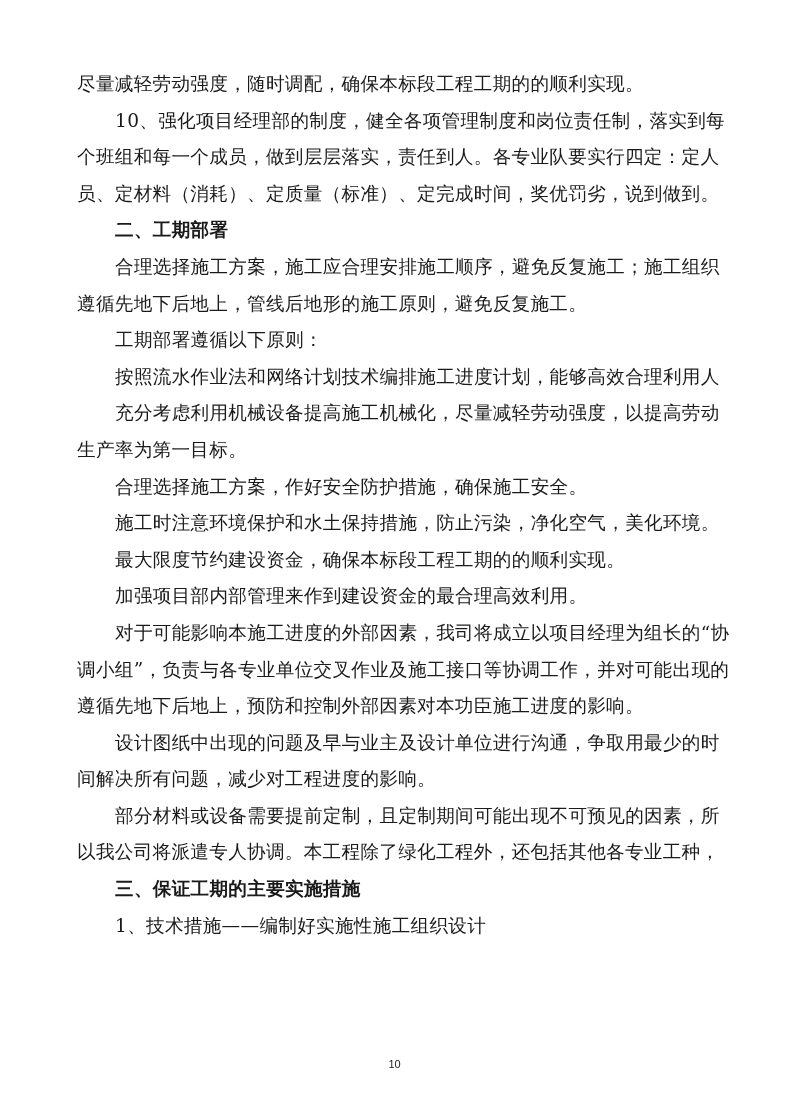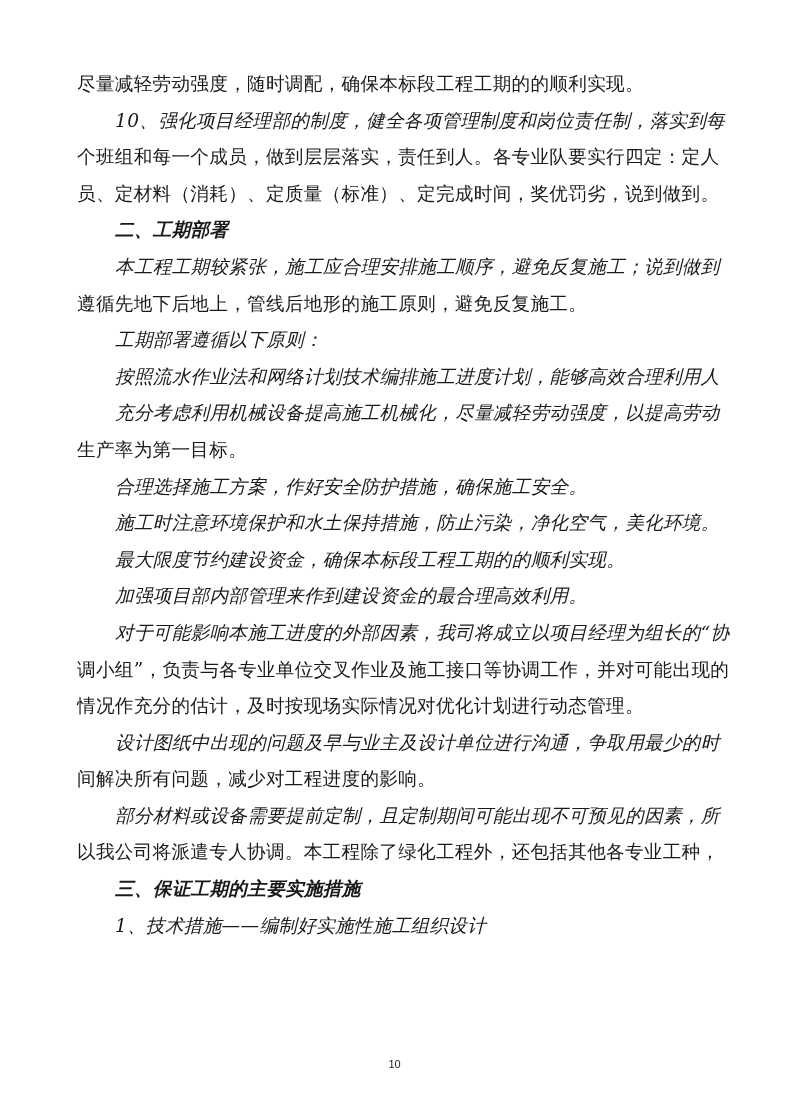--- a/index.html
+++ b/index.html
@@ -1,47 +1,47 @@
 <!DOCTYPE html>
 <html><head>
 <meta charset="utf-8">
 <style>
   html, body { margin: 0; padding: 0; background: #ffffff; }
   body { width: 789px; height: 1119px; position: relative; overflow: hidden;
          font-family: "DejaVu Serif", "Liberation Serif", serif; color: #1a1a1a; }
   .page { position: absolute; left: 77px; top: 66px; width: 636px; }
   .line { height: 36.6px; line-height: 36.6px; font-size: 18.6px; white-space: nowrap;
           letter-spacing: 0.3px; }
-  .indent { padding-left: 38px; font-style: italic; }
+  .indent { padding-left: 38px; }
   .bold { font-weight: bold; }
   .pagenum { position: absolute; top: 1058px; left: 0; width: 789px; text-align: center;
              font-family: "Liberation Sans", sans-serif; font-size: 11px; color: #222; }
 </style>
 </head>
 <body>
 
 <div class="page">
   <div class="line">尽量减轻劳动强度，随时调配，确保本标段工程工期的的顺利实现。</div>
   <div class="line indent">10、强化项目经理部的制度，健全各项管理制度和岗位责任制，落实到每</div>
   <div class="line">个班组和每一个成员，做到层层落实，责任到人。各专业队要实行四定：定人</div>
   <div class="line">员、定材料（消耗）、定质量（标准）、定完成时间，奖优罚劣，说到做到。</div>
   <div class="line indent bold">二、工期部署</div>
-  <div class="line indent">本工程工期较紧张，施工应合理安排施工顺序，避免反复施工；说到做到</div>
+  <div class="line indent">合理选择施工方案，施工应合理安排施工顺序，避免反复施工；施工组织</div>
   <div class="line">遵循先地下后地上，管线后地形的施工原则，避免反复施工。</div>
   <div class="line indent">工期部署遵循以下原则：</div>
   <div class="line indent">按照流水作业法和网络计划技术编排施工进度计划，能够高效合理利用人</div>
   <div class="line indent">充分考虑利用机械设备提高施工机械化，尽量减轻劳动强度，以提高劳动</div>
   <div class="line">生产率为第一目标。</div>
   <div class="line indent">合理选择施工方案，作好安全防护措施，确保施工安全。</div>
   <div class="line indent">施工时注意环境保护和水土保持措施，防止污染，净化空气，美化环境。</div>
   <div class="line indent">最大限度节约建设资金，确保本标段工程工期的的顺利实现。</div>
   <div class="line indent">加强项目部内部管理来作到建设资金的最合理高效利用。</div>
   <div class="line indent">对于可能影响本施工进度的外部因素，我司将成立以项目经理为组长的“协</div>
   <div class="line">调小组”，负责与各专业单位交叉作业及施工接口等协调工作，并对可能出现的</div>
-  <div class="line">情况作充分的估计，及时按现场实际情况对优化计划进行动态管理。</div>
+  <div class="line">遵循先地下后地上，预防和控制外部因素对本功臣施工进度的影响。</div>
   <div class="line indent">设计图纸中出现的问题及早与业主及设计单位进行沟通，争取用最少的时</div>
   <div class="line">间解决所有问题，减少对工程进度的影响。</div>
   <div class="line indent">部分材料或设备需要提前定制，且定制期间可能出现不可预见的因素，所</div>
   <div class="line">以我公司将派遣专人协调。本工程除了绿化工程外，还包括其他各专业工种，</div>
   <div class="line indent bold">三、保证工期的主要实施措施</div>
   <div class="line indent">1、技术措施——编制好实施性施工组织设计</div>
 </div>
 
 <div class="pagenum">10</div>
 

